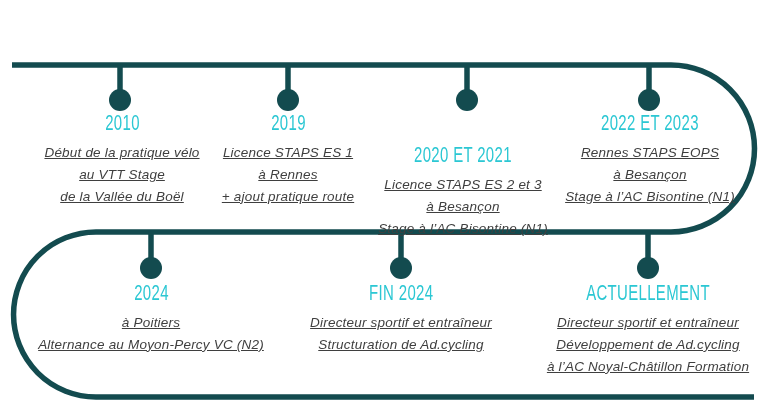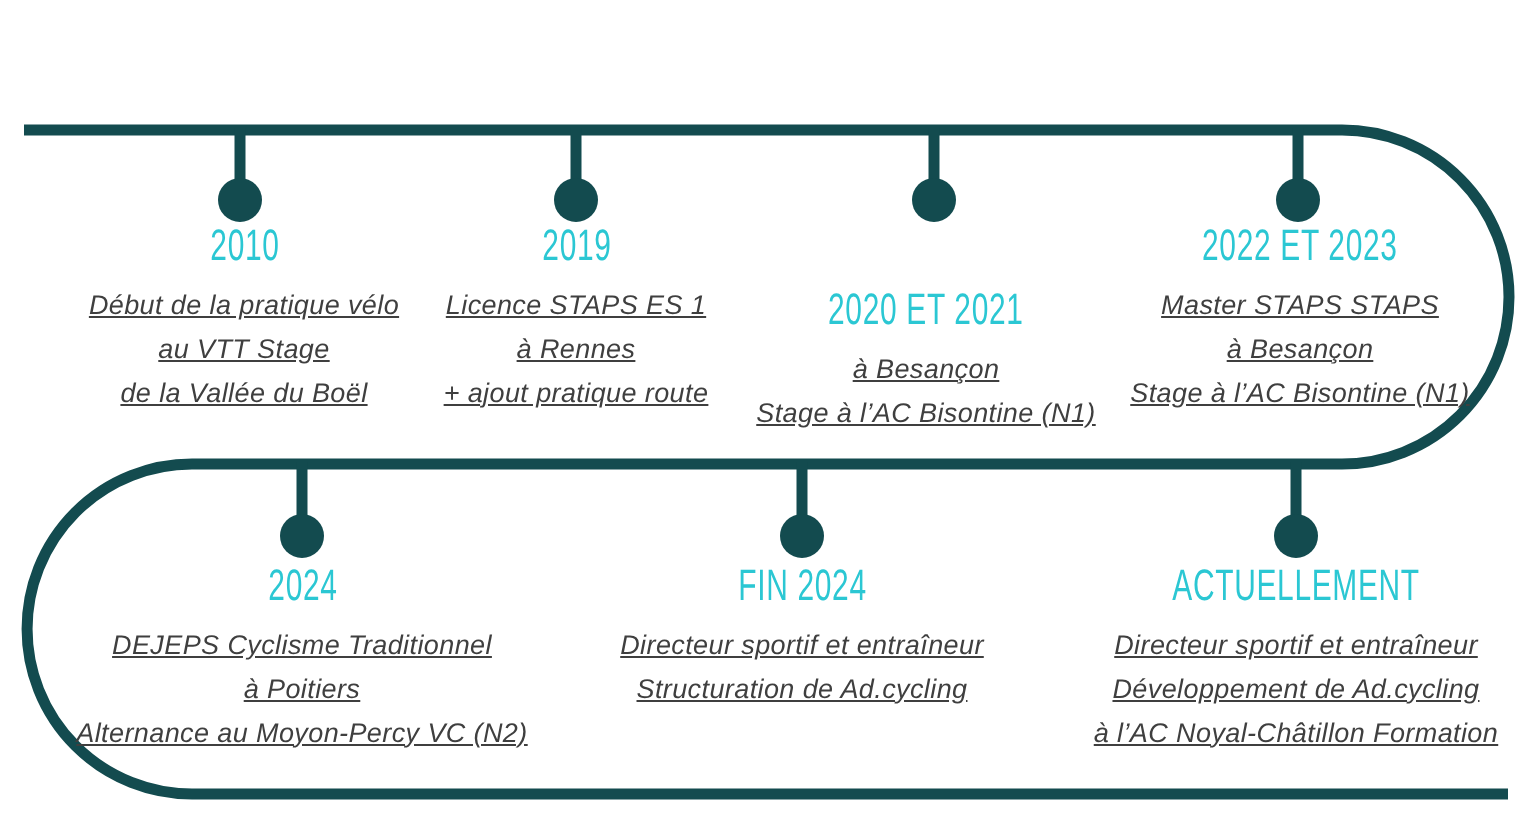--- a/index.html
+++ b/index.html
@@ -106,38 +106,38 @@
     <div class="desc">
       <div class="desc-line">Licence STAPS ES 1</div>
       <div class="desc-line">à Rennes</div>
       <div class="desc-line">+ ajout pratique route</div>
     </div>
   </div>
 
   <div class="col" style="left:463px;top:110px;width:230px;margin-top:32px;">
     <div class="year"><span class="year-inner">2020 ET 2021</span></div>
     <div class="desc">
+      <div class="desc-line">Licence STAPS ES 2 et 3</div>
       <div class="desc-line">à Besançon</div>
       <div class="desc-line">Stage à l’AC Bisontine (N1)</div>
     </div>
   </div>
 
   <div class="col" style="left:650px;top:110px;width:220px;text-align:center;">
     <div class="year"><span class="year-inner">2022 ET 2023</span></div>
     <div class="desc">
-      <div class="desc-line">Master STAPS STAPS</div>
+      <div class="desc-line">Rennes STAPS EOPS</div>
       <div class="desc-line">à Besançon</div>
       <div class="desc-line">Stage à l’AC Bisontine (N1)</div>
     </div>
   </div>
 
   <div class="col" style="left:151px;top:280px;width:240px;">
     <div class="year"><span class="year-inner">2024</span></div>
     <div class="desc">
-      <div class="desc-line">DEJEPS Cyclisme Traditionnel</div>
       <div class="desc-line">à Poitiers</div>
       <div class="desc-line">Alternance au Moyon-Percy VC (N2)</div>
     </div>
   </div>
 
   <div class="col" style="left:401px;top:280px;width:264px;">
     <div class="year"><span class="year-inner">FIN 2024</span></div>
     <div class="desc">
       <div class="desc-line">Directeur sportif et entraîneur</div>
       <div class="desc-line">Structuration de Ad.cycling</div>

